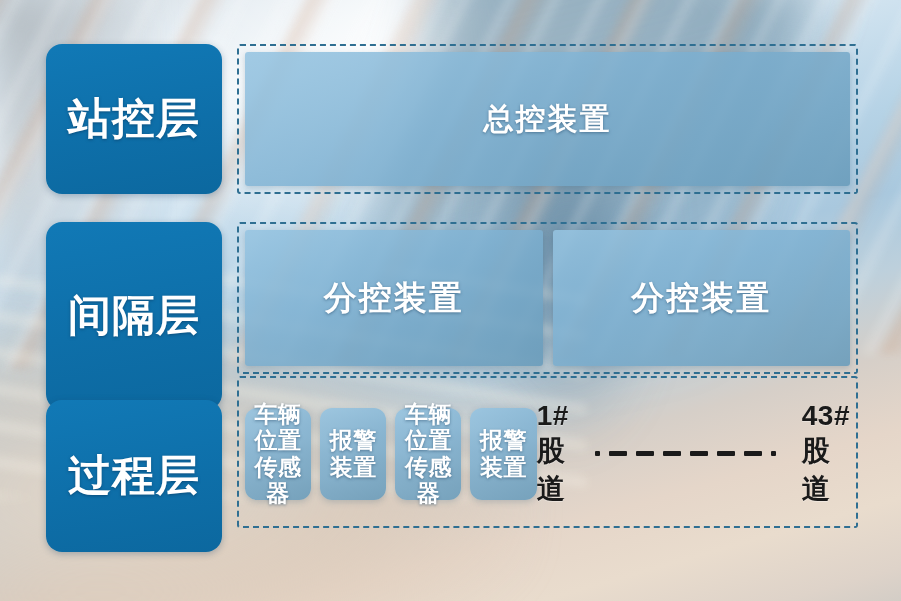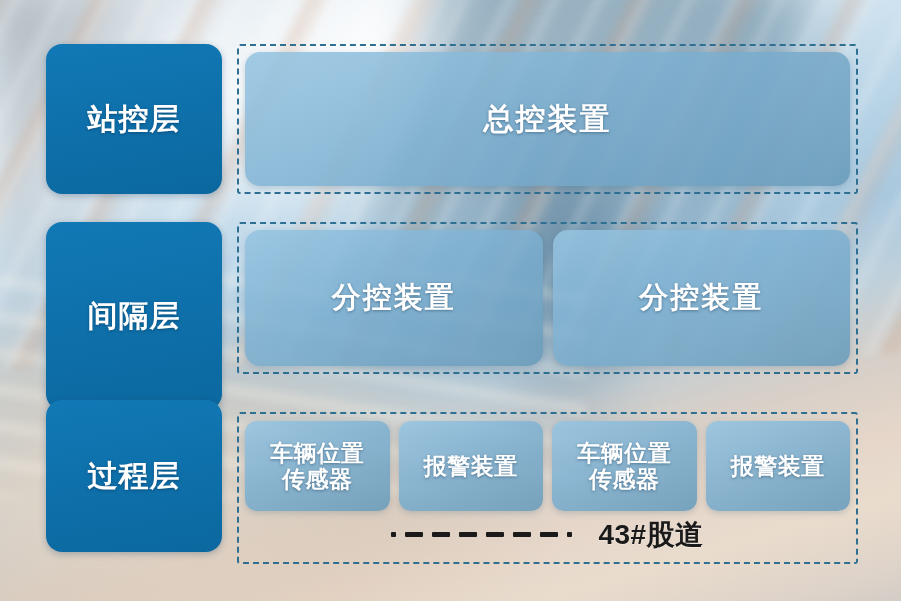--- a/index.html
+++ b/index.html
@@ -116,21 +116,21 @@
     position: absolute;
     left: 46px;
     width: 176px;
     background: linear-gradient(170deg, #1179b6 0%, #0e6fa9 55%, #0c689f 100%);
     border-radius: 16px;
     box-shadow: 0 2px 7px rgba(20,60,95,0.30);
     display: flex;
     align-items: center;
     justify-content: center;
     color: #ffffff;
-    font-size: 30px;
+    font-size: 43px;
     font-weight: 700;
     letter-spacing: 1px;
     text-shadow: 0 1px 3px rgba(10,50,85,0.55);
     user-select: none;
   }
   .layer-label.l1 { top: 44px;  height: 150px; }
   .layer-label.l2 { top: 222px; height: 188px; }
   .layer-label.l3 { top: 400px; height: 152px; }
 
   
@@ -141,49 +141,49 @@
     border: 2.5px dashed #2f6f92;
     border-radius: 3px;
     box-sizing: border-box;
     display: flex;
     align-items: center;
     gap: 10px;
     padding: 6px 6px;
   }
   .dashed-zone.z1 { top: 44px;  height: 150px; }
   .dashed-zone.z2 { top: 222px; height: 152px; }
-  .dashed-zone.z3 { top: 412px; height: 152px; flex-direction: column; gap: 0; padding: 7px 6px 4px; }
+  .dashed-zone.z3 { top: 376px; height: 152px; flex-direction: row; gap: 0; padding: 7px 6px 4px; }
 
   
   .device {
     background: linear-gradient(158deg,
         rgba(150,196,225,0.88) 0%,
         rgba(126,177,210,0.86) 42%,
         rgba(104,155,186,0.88) 100%);
-    border-radius: 15px;
+    border-radius: 3px;
     display: flex;
     align-items: center;
     justify-content: center;
     text-align: center;
     color: #ffffff;
     font-weight: 700;
     text-shadow: 0 1px 3px rgba(35,70,100,0.55);
     box-shadow: 0 2px 6px rgba(40,80,110,0.22);
     user-select: none;
   }
   .device.master {
     flex: 1 1 auto;
     height: 100%;
     font-size: 30px;
     letter-spacing: 2px;
   }
   .device.sub {
     flex: 1 1 0;
     height: 100%;
-    font-size: 29px;
+    font-size: 33px;
     letter-spacing: 2px;
     justify-content: center;
   }
 
   .proc-row {
     display: flex;
     align-items: stretch;
     gap: 9px;
     width: 100%;
     height: 92px;
@@ -283,20 +283,21 @@
           <span class="two-line">车辆位置</span>
           <span class="two-line">传感器</span>
         </span>
       </div>
       <div class="device proc">
         <span>报警装置</span>
       </div>
     </div>
 
     <div class="track-row">
+      <span class="track-label">1#股道</span>
       <span class="track-dots">
           <i class="sm"></i>
           <i class="lg"></i>
           <i class="lg"></i>
           <i class="lg"></i>
           <i class="lg"></i>
           <i class="lg"></i>
           <i class="lg"></i>
           <i class="sm"></i>
         </span>

